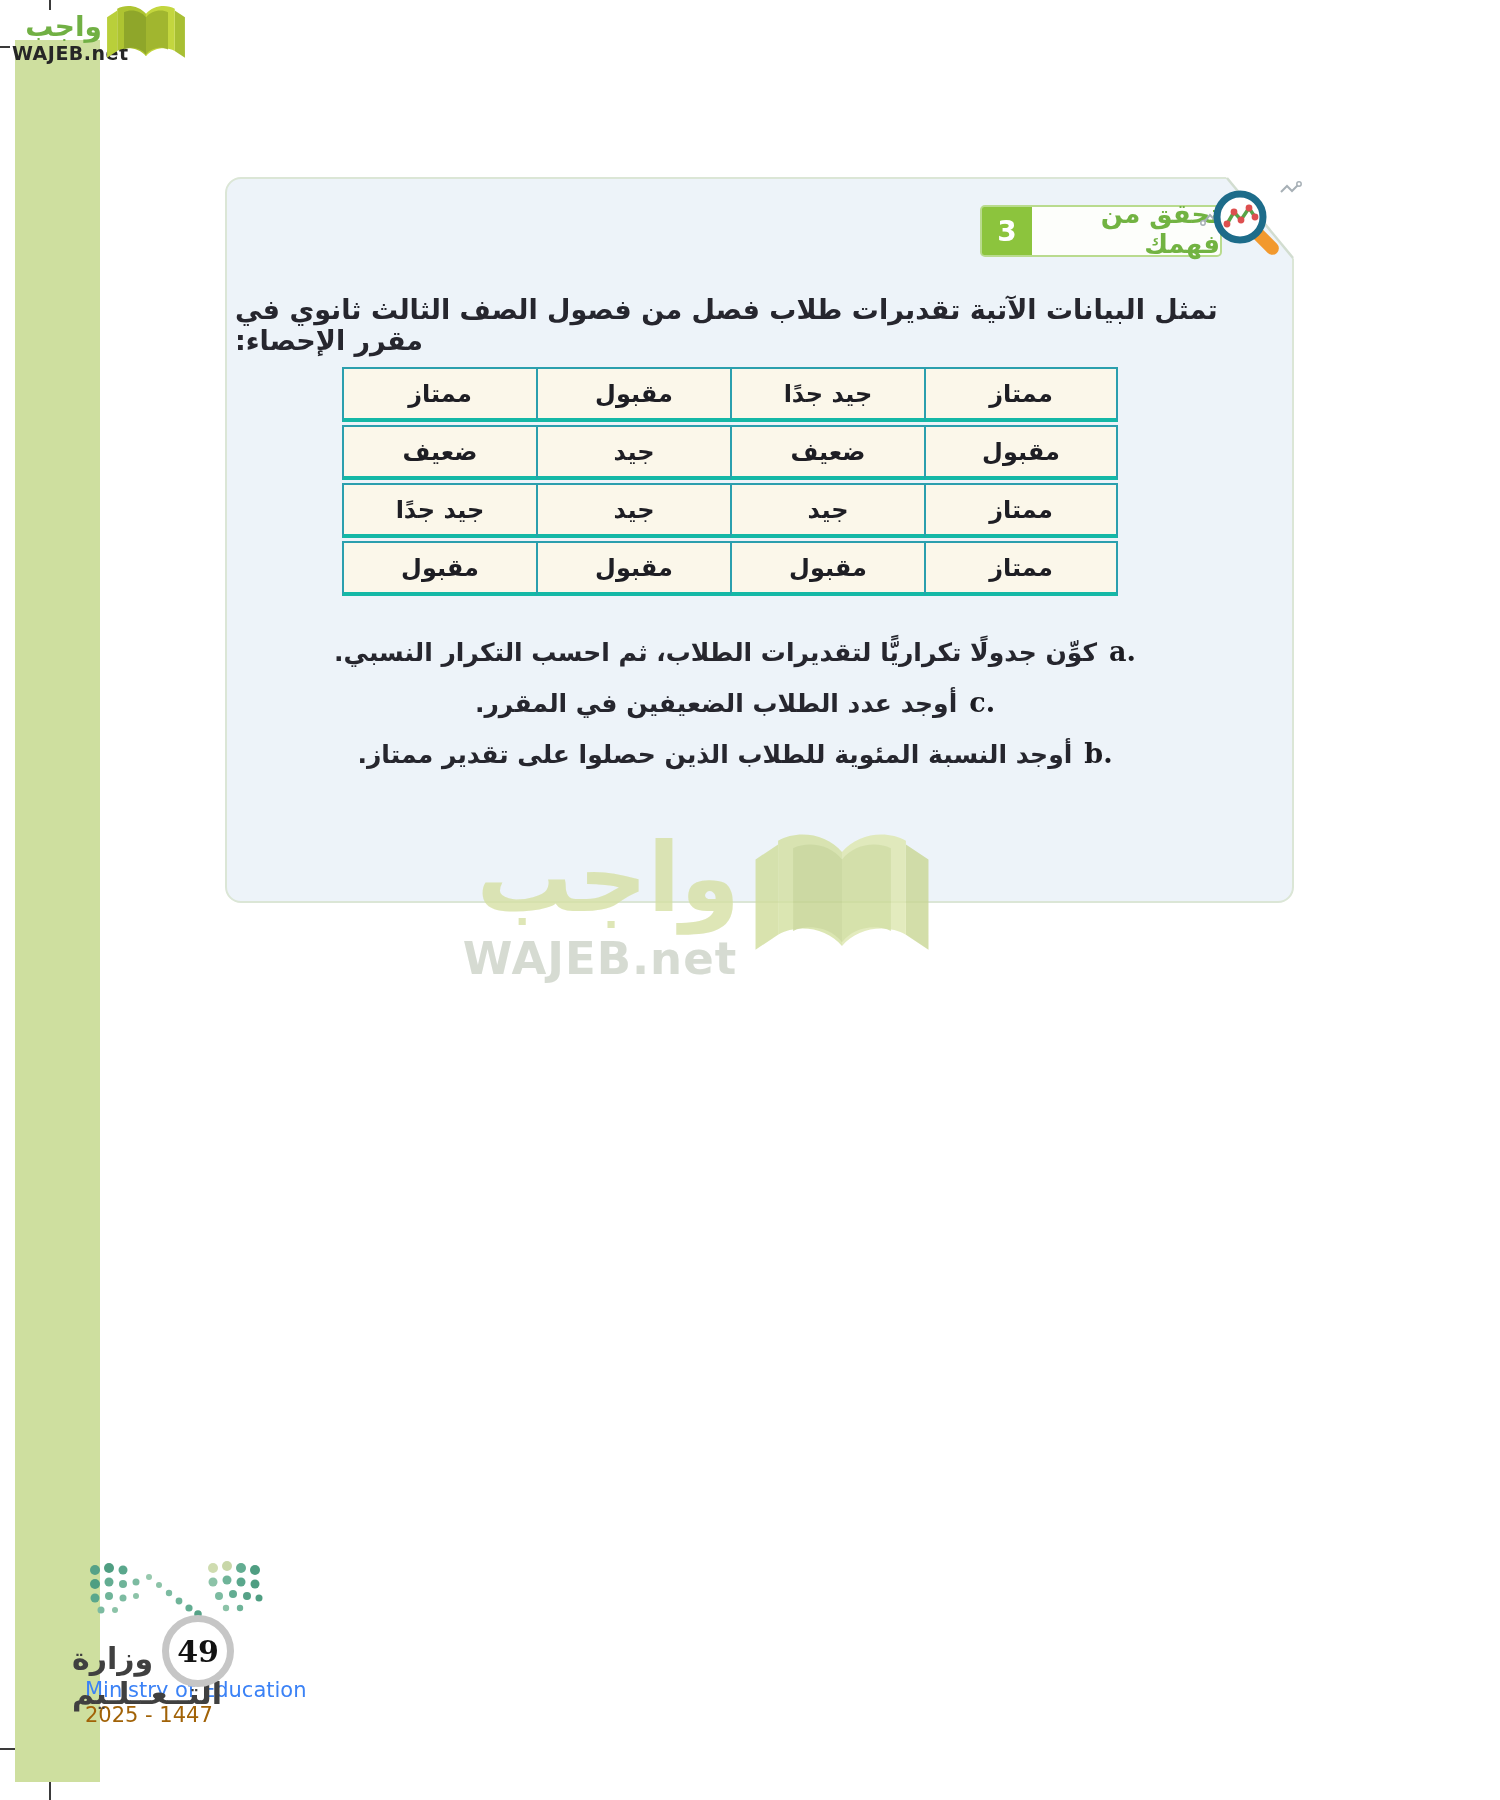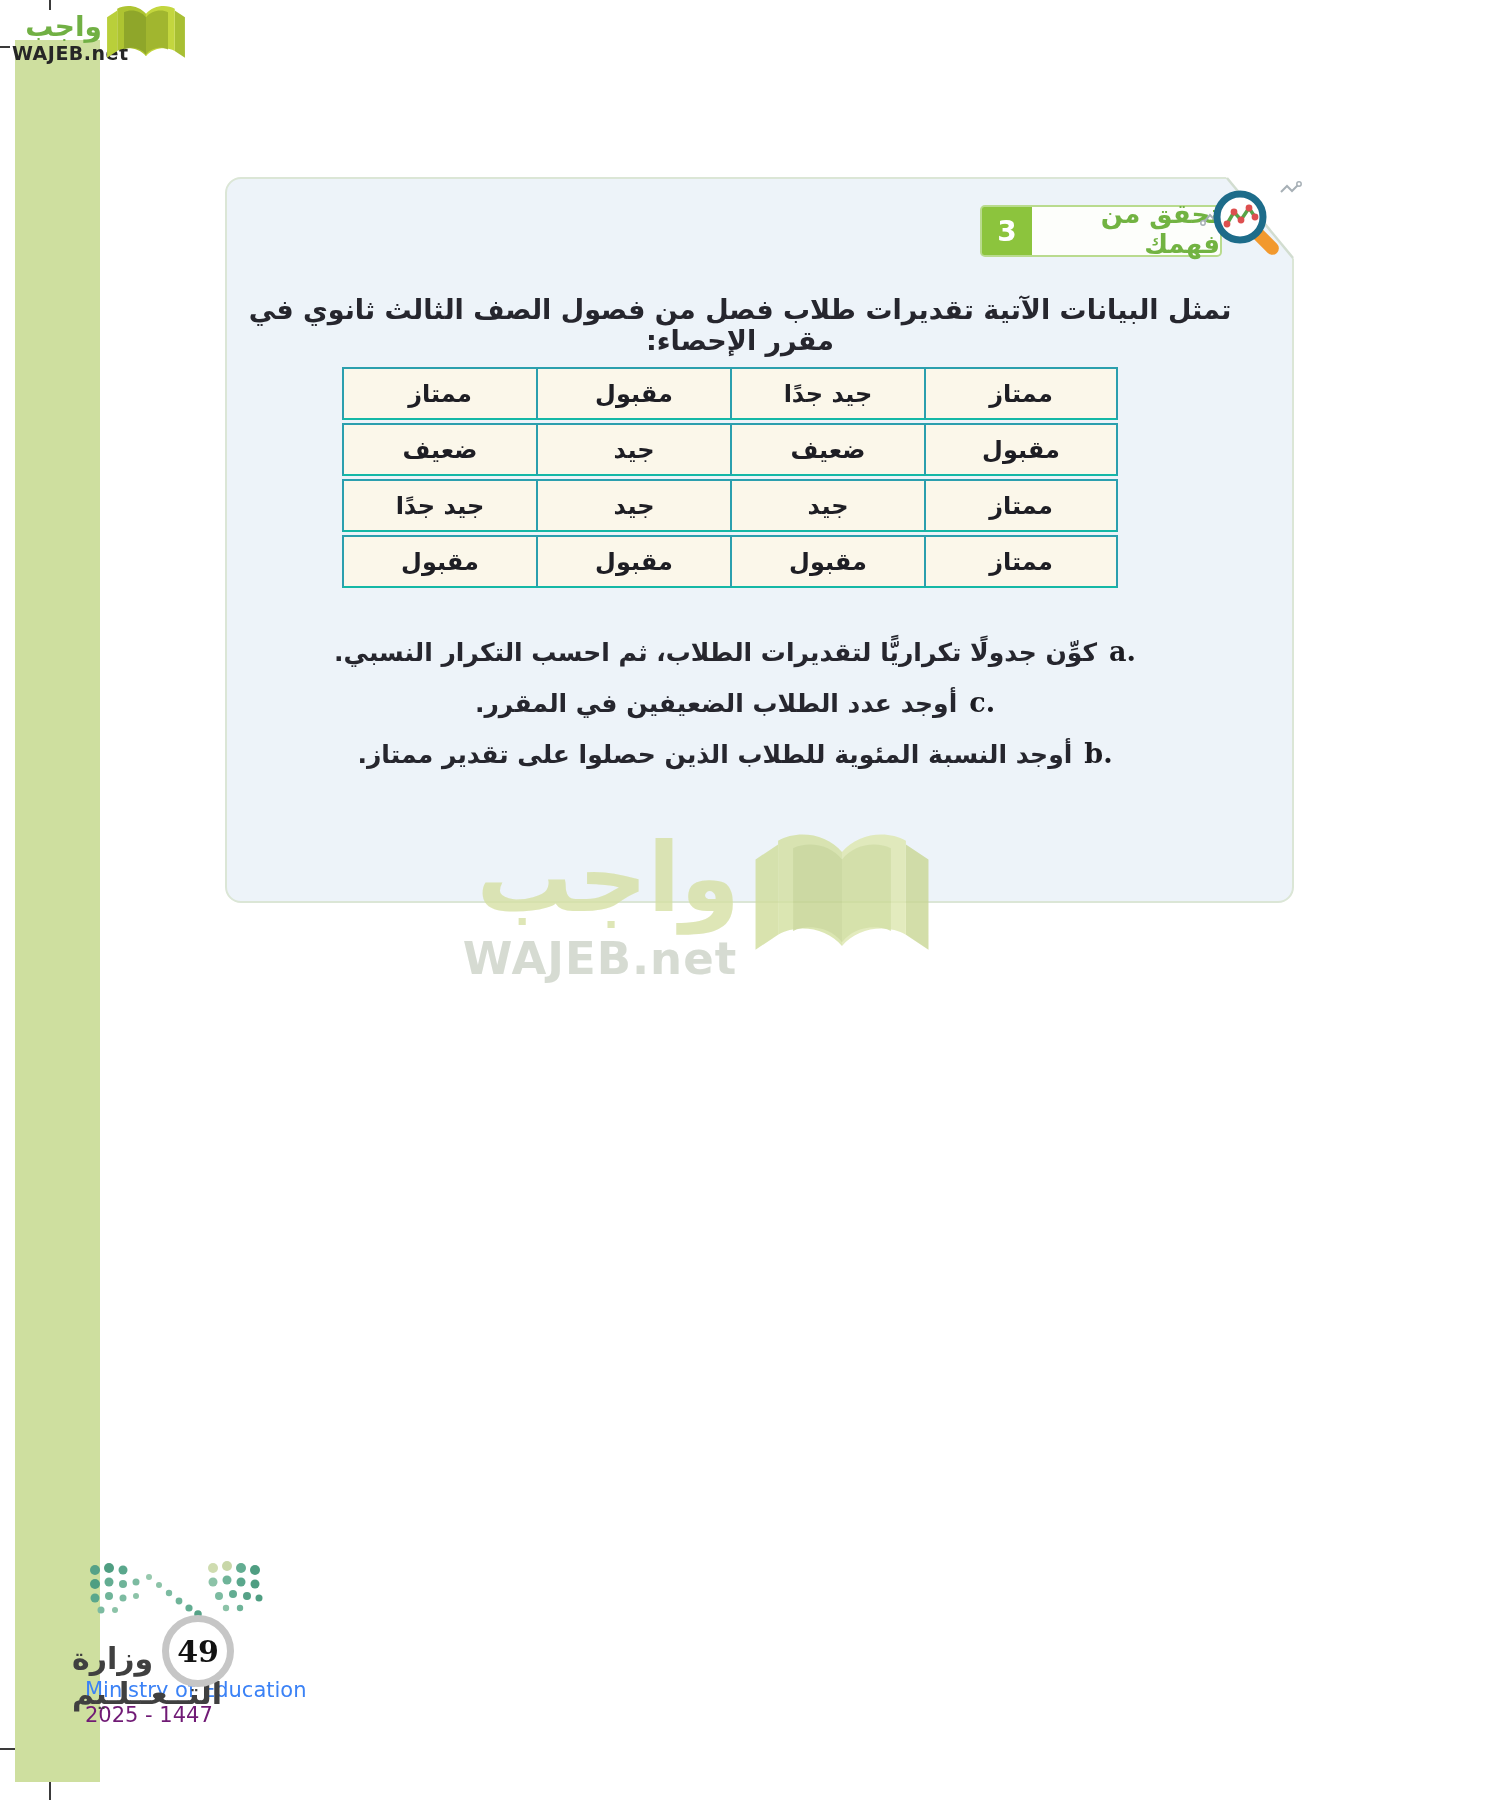--- a/index.html
+++ b/index.html
@@ -28,27 +28,27 @@
 
   .check-header{position:absolute;left:980px;top:205px;width:238px;height:48px;background:#fdfefb;
                 border:2px solid #b9db8e;border-radius:5px;display:flex;flex-direction:row;
                 align-items:stretch;direction:ltr;z-index:2;}
   .check-num{width:50px;background:#8cc43d;color:#ffffff;font-size:28px;font-weight:700;
              display:flex;align-items:center;justify-content:center;border-radius:2px 0 0 2px;}
   .check-title{flex:1;display:flex;align-items:center;justify-content:center;direction:rtl;
                color:#72b342;font-size:26px;font-weight:700;padding-bottom:4px;}
   .magnifier{position:absolute;left:1196px;top:168px;width:110px;height:100px;z-index:3;}
 
-  .intro{position:absolute;right:255px;top:294px;width:1010px;direction:rtl;text-align:center;
+  .intro{position:absolute;right:255px;top:294px;width:1010px;direction:rtl;text-align:left;
          font-size:27px;font-weight:700;color:#26262e;z-index:2;}
 
   table.grades{position:absolute;left:342px;top:364px;width:776px;direction:rtl;
                border-collapse:separate;border-spacing:0 3px;table-layout:fixed;z-index:2;}
   table.grades td{height:47px;background:#fbf7ea;border-top:2px solid #2b9fae;
-                  border-bottom:2px solid #14b8a6;border-left:2px solid #2b9fae;
+                  border-bottom:4px solid #14b8a6;border-left:2px solid #2b9fae;
                   text-align:center;vertical-align:middle;font-size:24px;font-weight:700;color:#1e1e24;}
   table.grades td:first-child{border-right:2px solid #2b9fae;}
 
   .questions{position:absolute;right:335px;top:626px;width:860px;direction:rtl;z-index:2;}
   .q{text-align:center;height:51px;line-height:51px;font-size:25px;font-weight:700;color:#26262e;
      white-space:nowrap;}
   .q-label{font-family:"DejaVu Serif",serif;font-size:27px;font-weight:700;direction:ltr;
            unicode-bidi:embed;display:inline-block;margin-left:12px;color:#1c1c22;}
 
   
@@ -62,21 +62,21 @@
 
   
   .mz-dots{position:absolute;left:85px;top:1561px;width:185px;height:60px;}
   .mz-ar{position:absolute;left:72px;top:1641px;width:190px;text-align:left;font-size:30px;
          font-weight:700;color:#404040;direction:rtl;z-index:1;}
   .m57{position:absolute;left:162px;top:1615px;width:58px;height:58px;border-radius:50%;
        background:rgba(255,255,255,0.82);border:7px solid #c6c6c6;z-index:2;
        display:flex;align-items:center;justify-content:center;
        font-family:"DejaVu Serif",serif;font-size:30px;font-weight:700;color:#121212;}
   .mz-en{position:absolute;left:85px;top:1678px;width:260px;font-size:21px;color:#3b82f6;}
-  .mz-yr{position:absolute;left:85px;top:1703px;width:260px;font-size:21px;color:#701a75;}
+  .mz-yr{position:absolute;left:85px;top:1703px;width:260px;font-size:21px;color:#a16207;}
 </style>
 </head>
 <body>
 
 <div class="page">
 
   <div class="crop" style="left:49px;top:0;width:2px;height:10px;"></div>
   <div class="crop" style="left:0;top:46px;width:10px;height:2px;"></div>
   <div class="crop" style="left:0;top:1748px;width:36px;height:2px;"></div>
   <div class="crop" style="left:49px;top:1762px;width:2px;height:38px;"></div>

